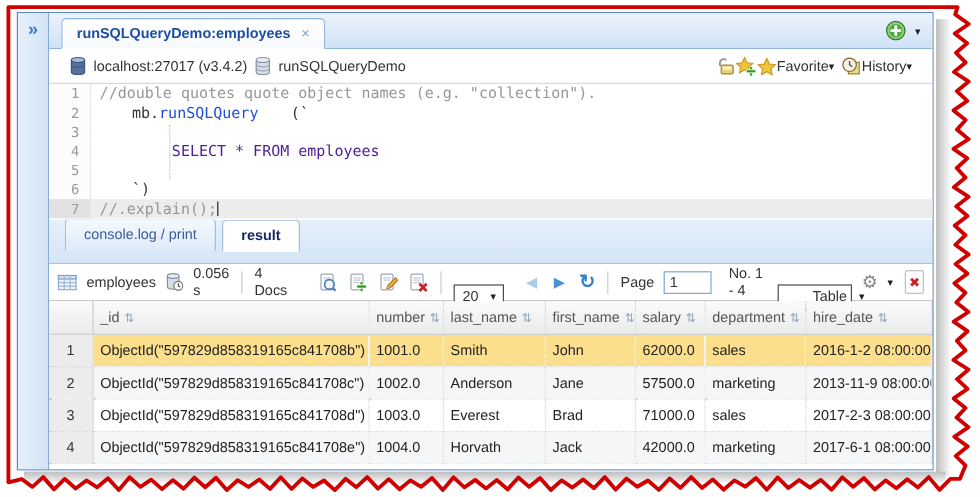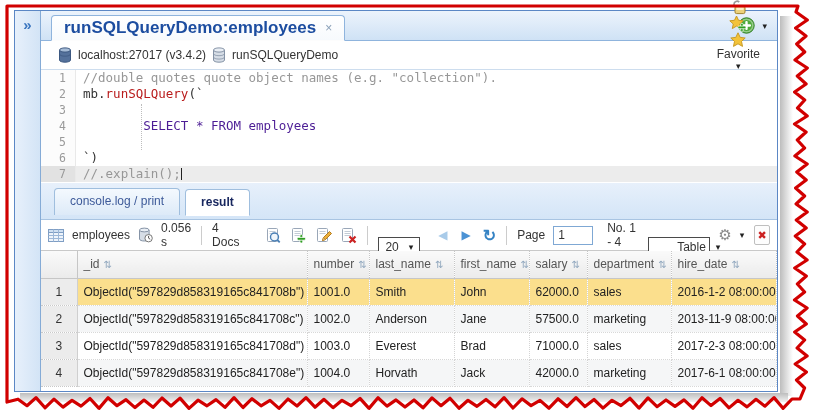--- a/index.html
+++ b/index.html
@@ -22,50 +22,50 @@
   .chevrons { color:#3b76c0; font-size:15px; font-weight:bold; cursor:pointer; }
 
   .main { flex:1; min-width:0; display:flex; flex-direction:column; }
 
   
   .tabbar { height:30px; flex:none; background:linear-gradient(#ecf3fc,#cfe2f5);
             border-bottom:1px solid #8fb4dd; display:flex; align-items:flex-end; padding:0 10px; }
   .tab { height:26px; margin-bottom:-1px; padding:0 12px; display:flex; align-items:center; gap:9px;
          background:linear-gradient(#ffffff,#f7fafd); border:1px solid #8fb4dd; border-bottom:1px solid #fdfdfd;
          border-radius:4px 4px 0 0; z-index:2; }
-  .tab-label { font-weight:bold; color:#1c4da0; font-size:17px; }
+  .tab-label { font-weight:bold; color:#1c4da0; font-size:12px; }
   .tab-close { color:#8aa0b8; font-size:12px; cursor:pointer; }
   .tabbar-right { margin-left:auto; display:flex; align-items:center; gap:7px; padding-bottom:6px; }
   .caret { font-size:9px; color:#222; }
 
   
   .connbar { height:29px; flex:none; background:#fff; border-bottom:1px solid #cdddee;
              display:flex; align-items:center; padding:0 17px; gap:6px; }
-  .connbar .right { margin-left:auto; display:flex; align-items:center; gap:0;flex-direction:column; }
+  .connbar .right { margin-left:auto; display:flex; align-items:center; gap:0; }
   .conn-text { color:#333; }
 
   
   .editor { height:113px; flex:none; position:relative; background:#fff;
             font-family:"DejaVu Sans Mono", monospace; font-size:12.5px; }
   .eline { display:flex; height:16px; line-height:16px; white-space:pre; }
   .gutter { width:35px; flex:none; text-align:right; padding-right:9px; color:#9a9a9a;
             background:#fcfcfc; border-right:1px solid #e9e9e9; font-size:11.5px; }
   .codecell { flex:1; padding-left:7px; color:#333; }
   .eline.active .gutter { background:#e2e2e2; }
   .eline.active .codecell { background:#ececec; }
   .tk-comment { color:#979797; }
-  .tk-method { color:#b91c1c; }
+  .tk-method { color:#1d4ed8; }
   .tk-sql { color:#4c1d95; }
-  .tk-plain { color:#333; }
+  .tk-plain { color:#333;margin-left:27px; }
   .cursor { display:inline-block; width:1px; height:12px; background:#222; vertical-align:-2px; }
   .indent-guide { position:absolute; left:100px; top:34px; height:46px; border-left:1px dotted #bdbdbd; }
 
   
   .resulttabs { height:37px; flex:none; background:linear-gradient(#e7f0fb,#d4e5f7);
-                border-bottom:1px solid #a8c4e2; display:flex; align-items:flex-end; padding:4px 13px; }
+                border-bottom:1px solid #a8c4e2; display:flex; align-items:flex-end; padding:10px 13px; }
   .rtab { height:27px; line-height:25px; padding:0 15px; margin-right:5px;
           border:1px solid #9fbede; border-bottom:none; border-radius:4px 4px 0 0;
           background:linear-gradient(#f4f9fe,#ddeaf8); color:#3d5a99; cursor:pointer; }
   .rtab.active { background:#fff; border-bottom:1px solid #fff; margin-bottom:-1px;
                  font-weight:bold; color:#17265e; z-index:2; }
 
   
   .rtoolbar { height:31px; flex:none; background:#fff; border-bottom:1px solid #c9c9c9;
               display:flex; align-items:center; padding:0 7px; gap:8px; }
   .vdiv { width:1px; height:19px; background:#ccc; flex:none; margin:0 2px; }

